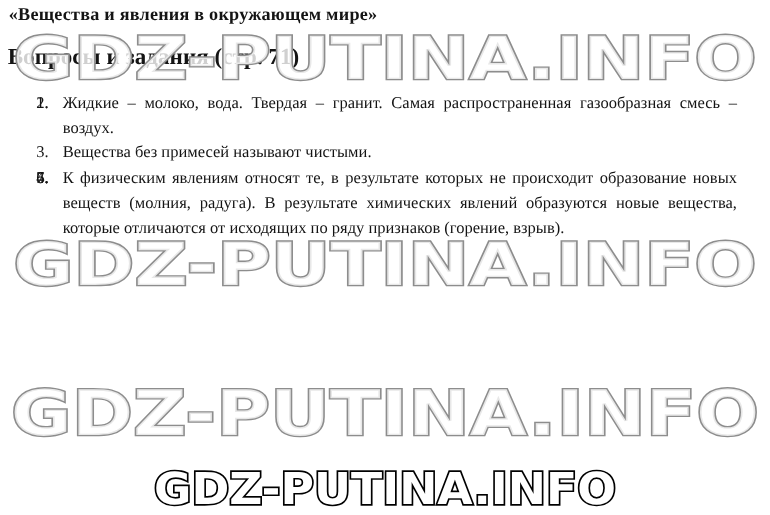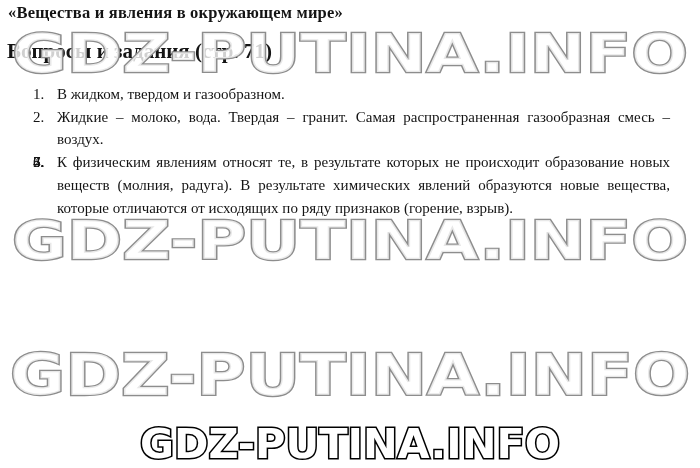--- a/index.html
+++ b/index.html
@@ -75,28 +75,28 @@
 
 <div class="page">
 
   <div class="doc-title">«Вещества и явления в окружающем мире»</div>
 
   <div class="section-heading">Вопросы и задания (стр. 71)</div>
 
   <ol class="answers">
     <li>
       <span class="num">1.</span>
-      <span>В жидком, твердом и газообразном.</span>
     </li>
     <li>
       <span class="num">2.</span>
       <span>Жидкие – молоко, вода. Твердая – гранит. Самая распространенная газообразная смесь – воздух.</span>
     </li>
     <li>
       <span class="num">3.</span>
+      <span>Вещества без примесей называют чистыми.</span>
     </li>
     <li>
       <span class="num">4.</span>
     </li>
     <li>
       <span class="num">5.</span>
     </li>
     <li>
       <span class="num">6.</span>
     </li>

